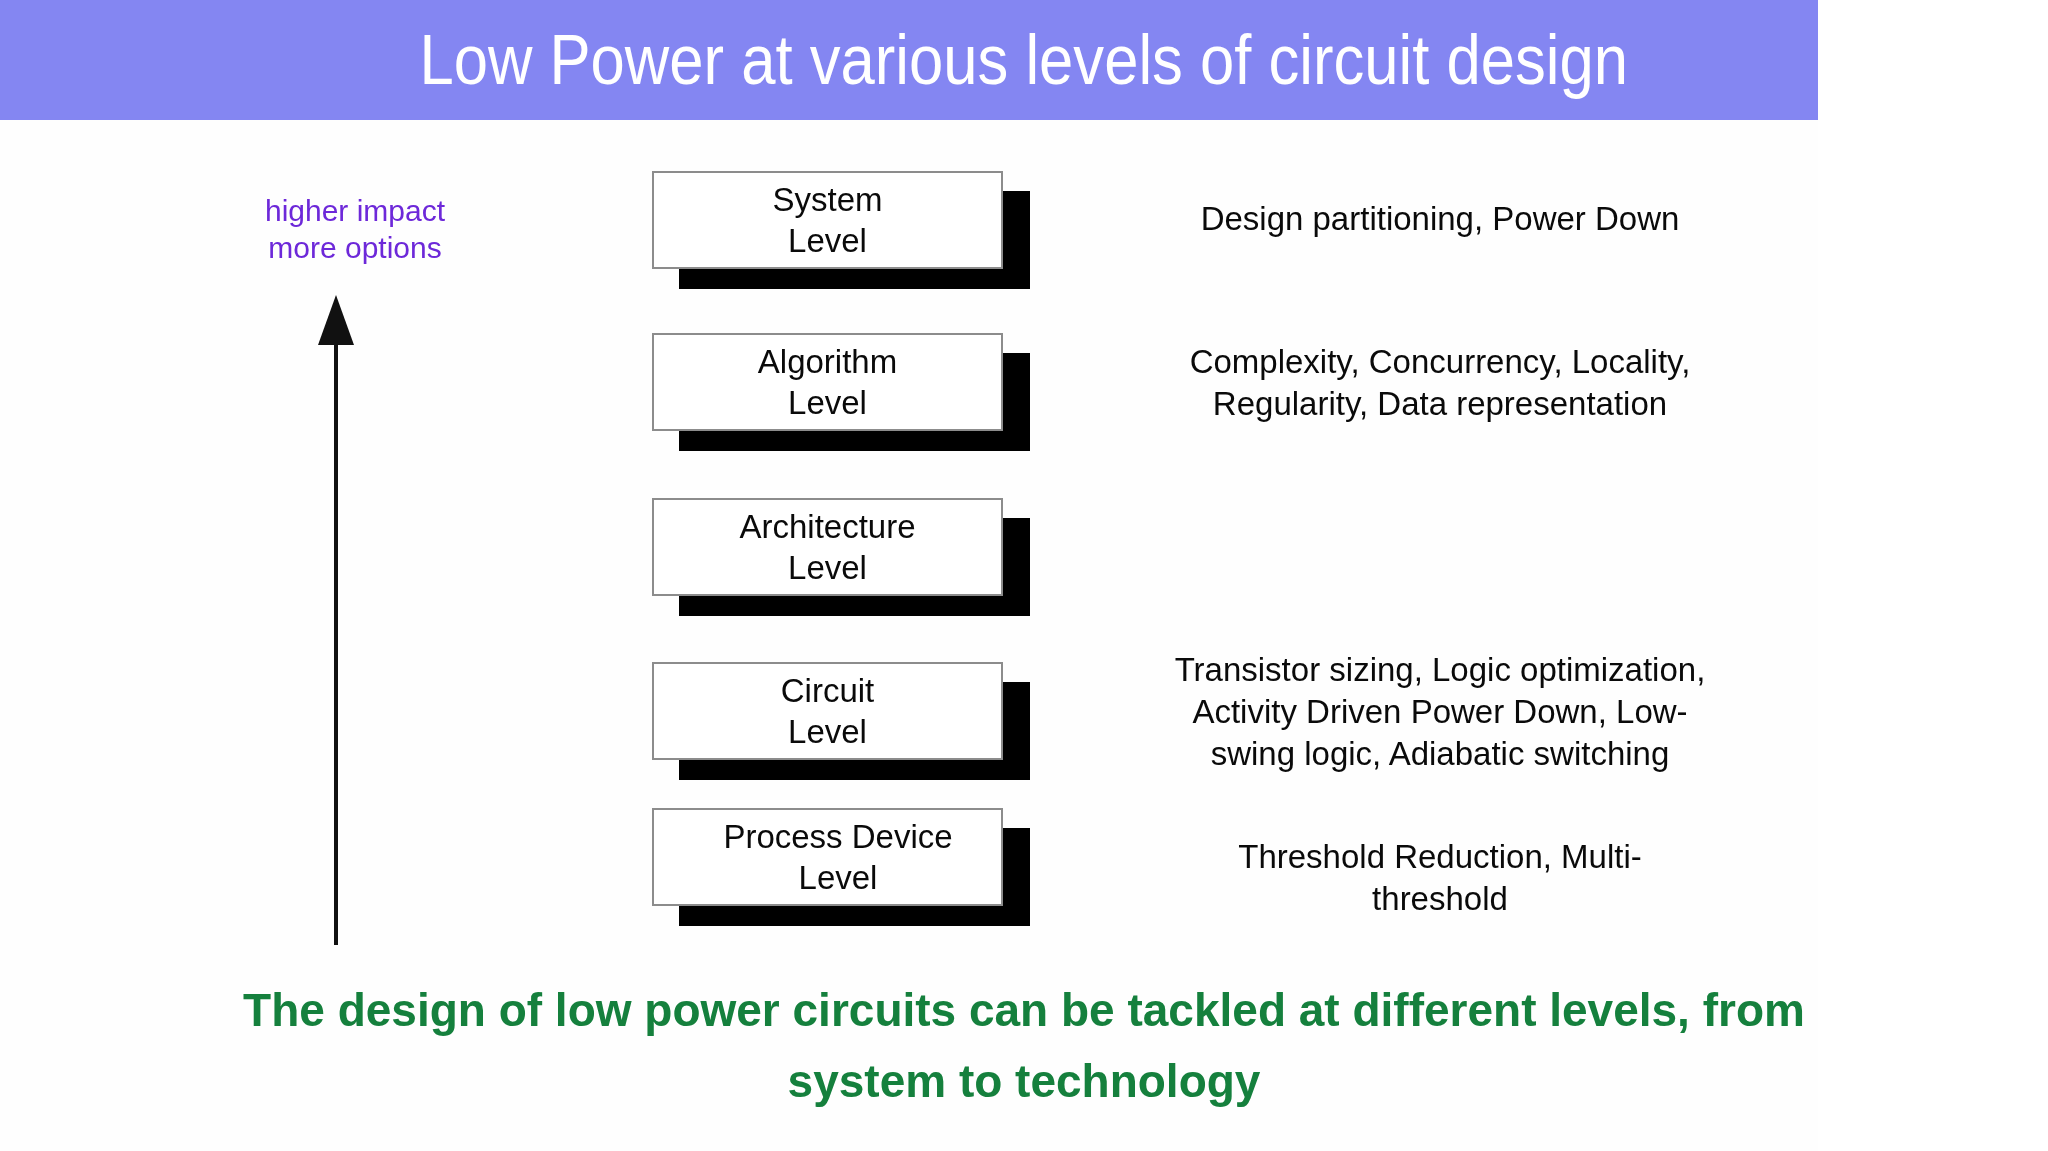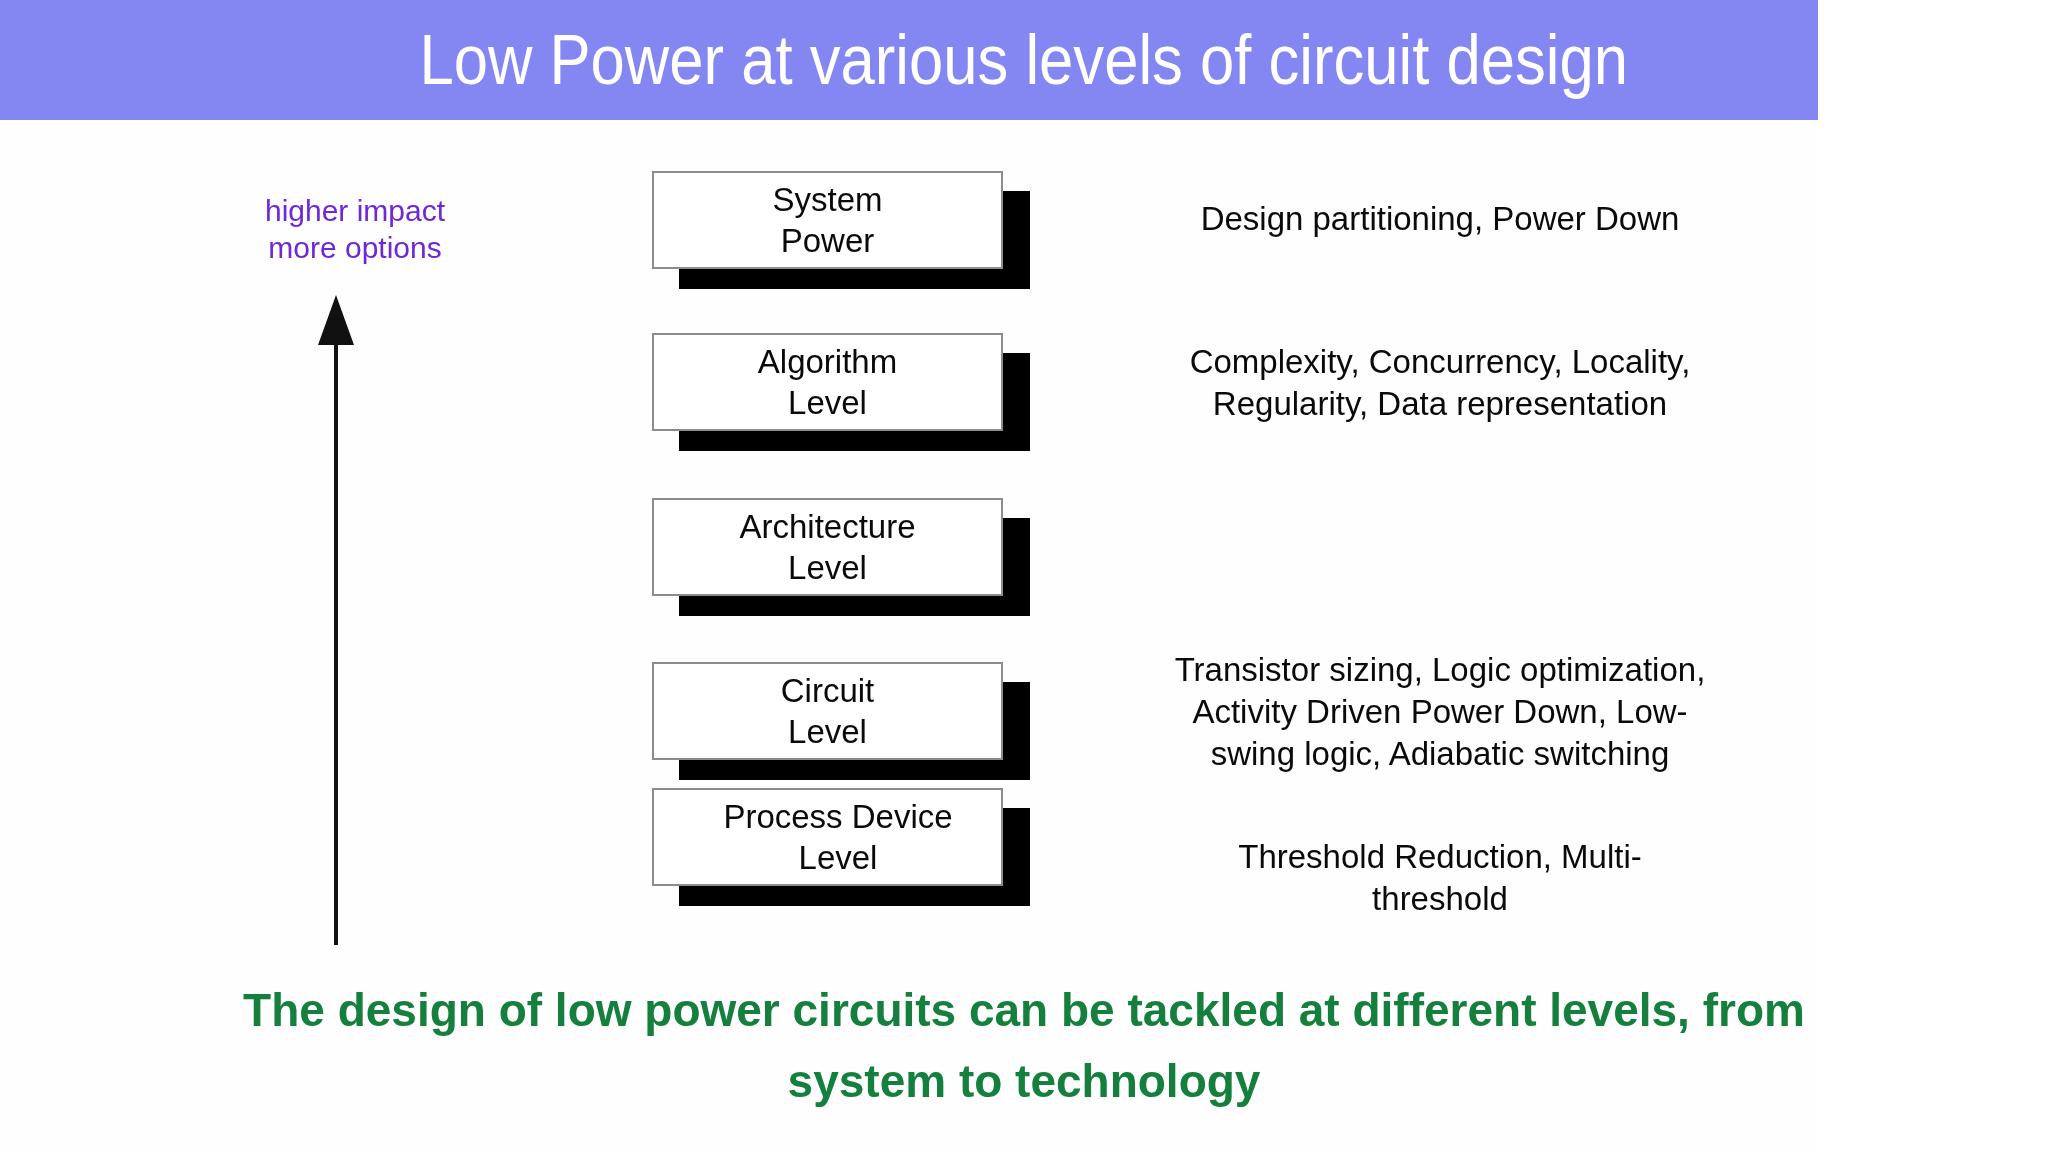--- a/index.html
+++ b/index.html
@@ -77,21 +77,21 @@
     text-align: center;
     font-size: 33px;
     line-height: 41px;
     white-space: pre-line;
     color: #0a0a0a;
   }
   .box-0 { top: 171px; }
   .box-1 { top: 333px; }
   .box-2 { top: 498px; }
   .box-3 { top: 662px; }
-  .box-4 { top: 788px; padding-left: 21px; }
+  .box-4 { top: 808px; padding-left: 21px; }
 
   
   .level-desc {
     position: absolute;
     left: 1080px;
     width: 720px;
     text-align: center;
     font-size: 33px;
     line-height: 42px;
     color: #0a0a0a;
@@ -128,21 +128,21 @@
 
   <div class="impact-label">higher impact
 more options</div>
 
   <div class="impact-arrow">
     <div class="arrow-head"></div>
     <div class="arrow-shaft"></div>
   </div>
 
   <div class="level-box box-0">System
-Power</div>
+Level</div>
   <div class="level-box box-1">Algorithm
 Level</div>
   <div class="level-box box-2">Architecture
 Level</div>
   <div class="level-box box-3">Circuit
 Level</div>
   <div class="level-box box-4">Process Device
 Level</div>
 
   <div class="level-desc desc-0">Design partitioning, Power Down</div>

